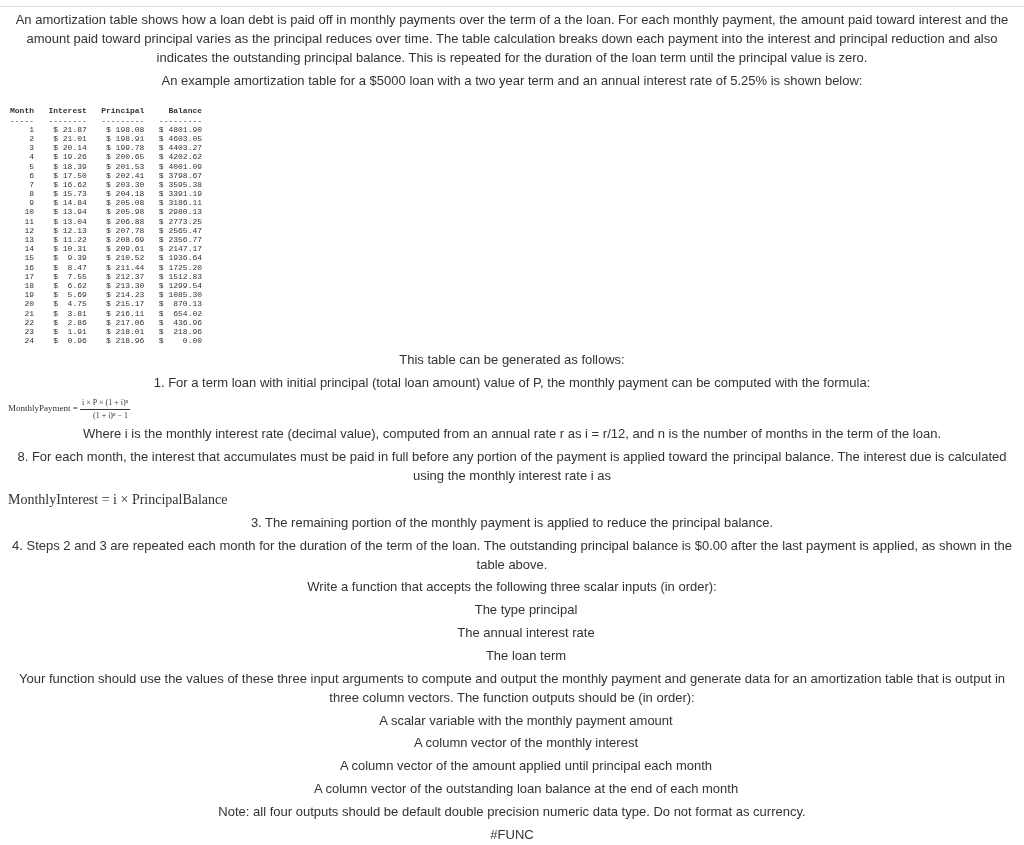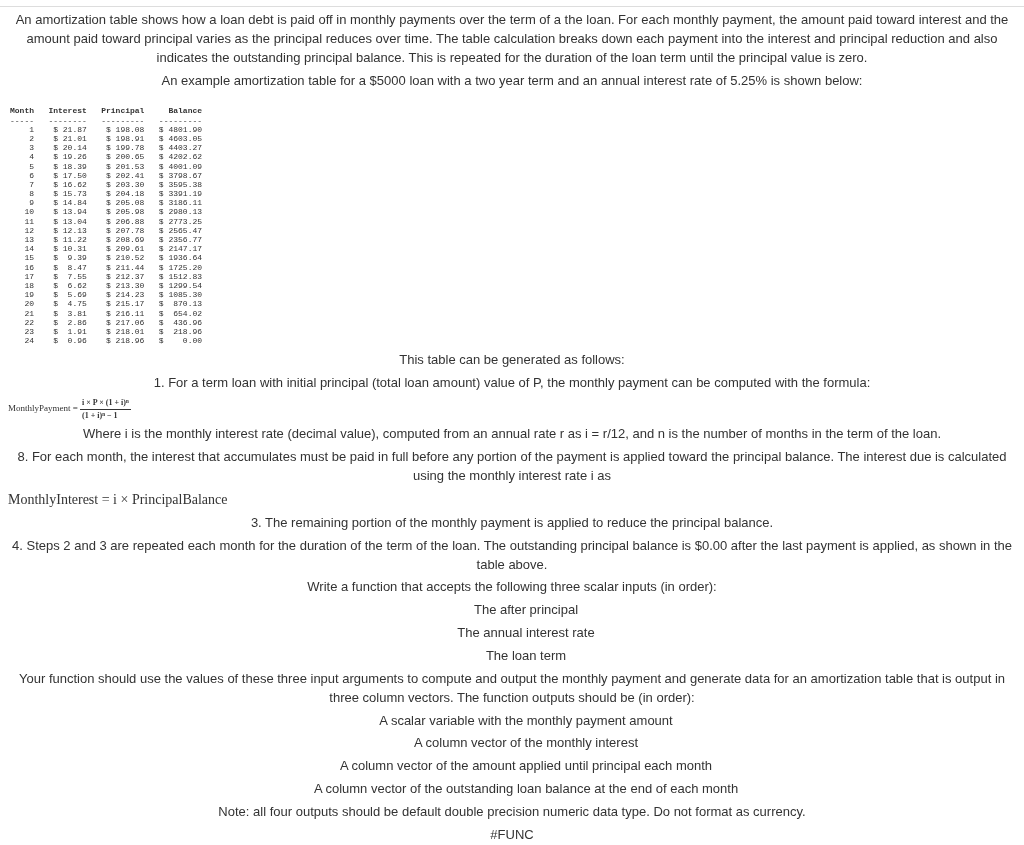--- a/index.html
+++ b/index.html
@@ -28,24 +28,23 @@
   }
   .amort-table .hdr { font-weight: bold; }
   .amort-table .dash { letter-spacing: 0; }
   .formula-small {
     font-family: serif;
     font-size: 9px;
     margin: 2px 0 4px 0;
   }
   .formula-small .frac {
     display: inline-block;
-    text-align: left;
+    text-align: right;
     vertical-align: middle;
     font-size: 8px;
-    font-weight: bold;
   }
   .formula-small .frac .num { border-bottom: 1px solid #333; padding: 0 2px; }
   .formula-small .frac .den { padding: 0 2px; }
   .formula-tiny {
     font-family: serif;
     font-size: 14px;
     margin: 2px 0 4px 0;
   }
   .section-label {
     font-size: 13px;
@@ -131,21 +130,21 @@
   </span>
 </div>
 
 <div class="para">Where i is the monthly interest rate (decimal value), computed from an annual rate r as i = r/12, and n is the number of months in the term of the loan.</div>
 <div class="para">8. For each month, the interest that accumulates must be paid in full before any portion of the payment is applied toward the principal balance. The interest due is calculated using the monthly interest rate i as</div>
 <div class="formula-tiny">MonthlyInterest = i × PrincipalBalance</div>
 <div class="para">3. The remaining portion of the monthly payment is applied to reduce the principal balance.</div>
 <div class="para">4. Steps 2 and 3 are repeated each month for the duration of the term of the loan. The outstanding principal balance is $0.00 after the last payment is applied, as shown in the table above.</div>
 
 <div class="para">Write a function that accepts the following three scalar inputs (in order):</div>
-<div class="para indent">The after principal</div>
+<div class="para indent">The type principal</div>
 <div class="para indent">The annual interest rate</div>
 <div class="para indent">The loan term</div>
 
 <div class="para">Your function should use the values of these three input arguments to compute and output the monthly payment and generate data for an amortization table that is output in three column vectors. The function outputs should be (in order):</div>
 <div class="para indent">A scalar variable with the monthly payment amount</div>
 <div class="para indent">A column vector of the monthly interest</div>
 <div class="para indent">A column vector of the amount applied until principal each month</div>
 <div class="para indent">A column vector of the outstanding loan balance at the end of each month</div>
 
 <div class="para">Note: all four outputs should be default double precision numeric data type. Do not format as currency.</div>

